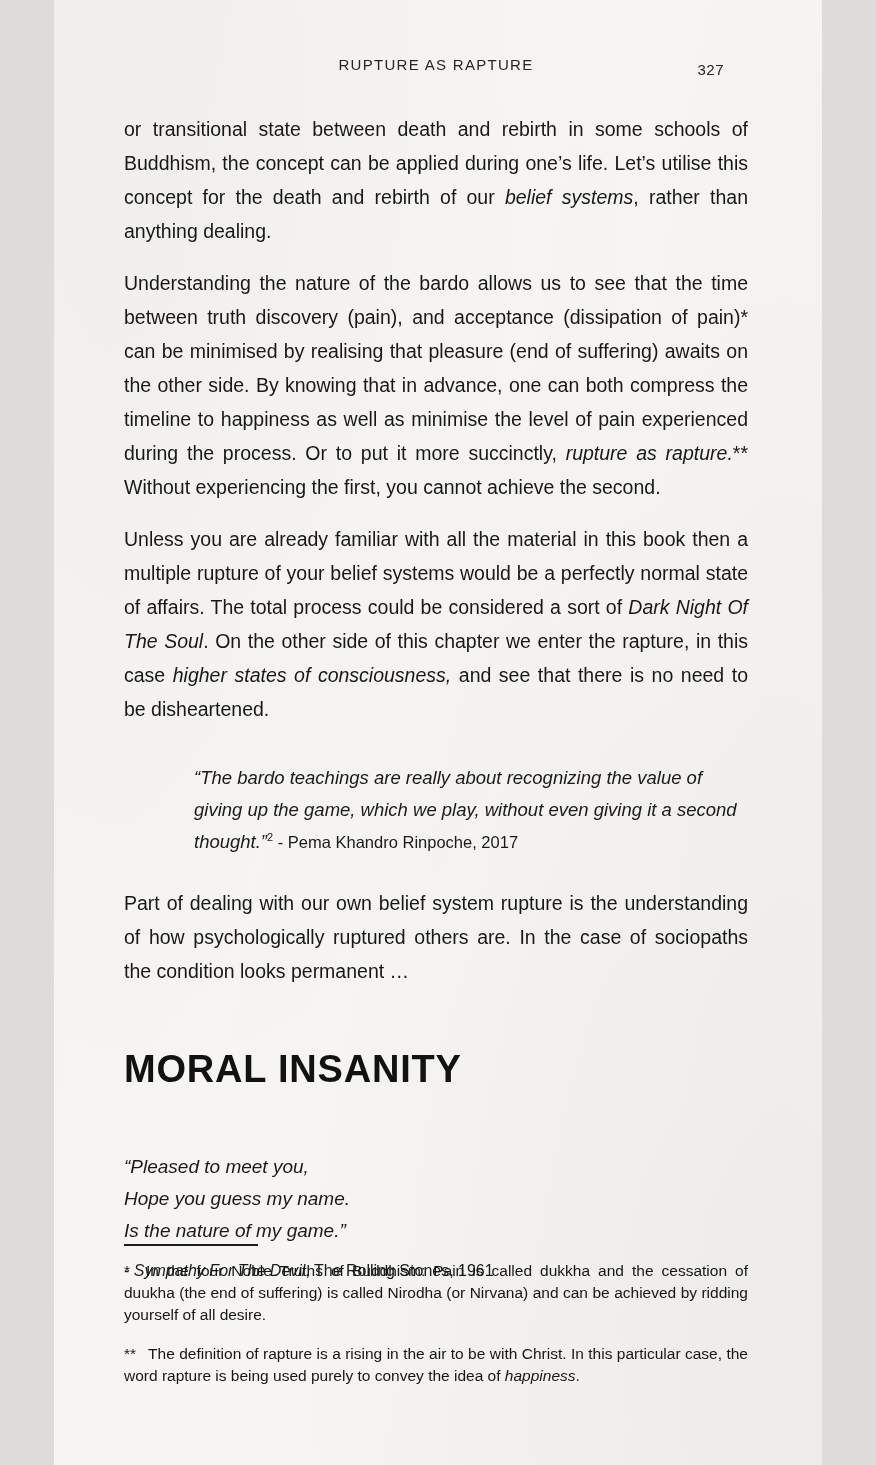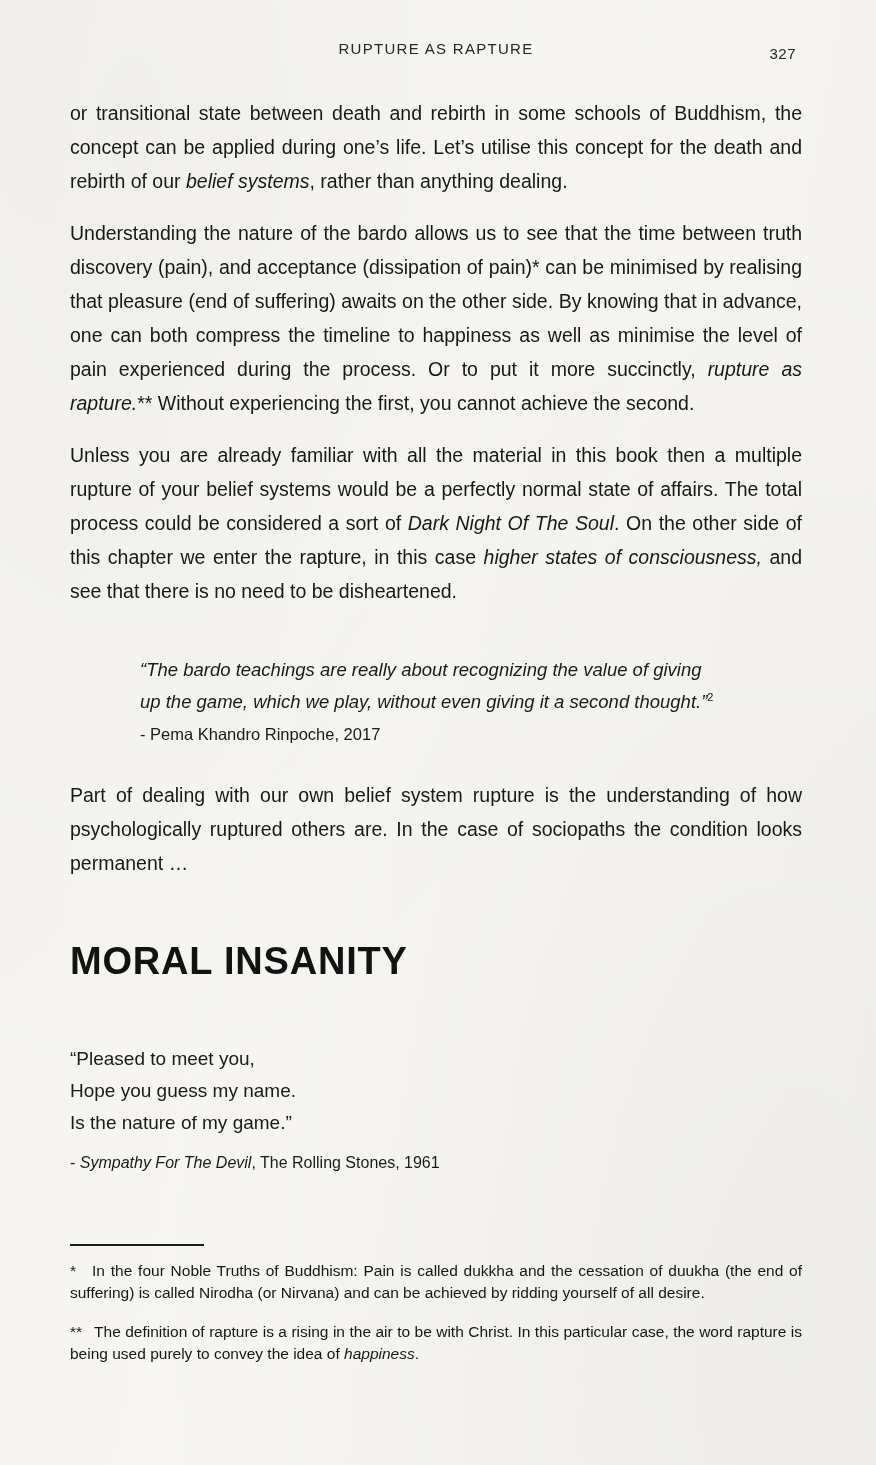--- a/index.html
+++ b/index.html
@@ -2,25 +2,25 @@
 <html><head>
 <meta charset="utf-8">
 <style>
   html, body {
     margin: 0;
     padding: 0;
     background: #dedcd8;
   }
   .page {
     position: relative;
-    width: 876px;
+    width: 768px;
     height: 1465px;
     margin: 0 auto;
     box-sizing: border-box;
-    padding: 40px 74px 0 70px;
+    padding: 56px 74px 0 70px;
     color: #1b1b1d;
     font-family: "Liberation Sans", "DejaVu Sans", sans-serif;
     background:
       radial-gradient(ellipse at 15% 8%, rgba(0,0,0,0.02), transparent 55%),
       radial-gradient(ellipse at 90% 90%, rgba(0,0,0,0.025), transparent 60%),
       linear-gradient(100deg, #f4f3f0 0%, #f7f6f3 45%, #f2f1ee 100%);
     overflow: hidden;
   }
 
   
@@ -31,40 +31,40 @@
   }
   .head-title {
     display: block;
     text-align: center;
     font-size: 15px;
     letter-spacing: 1.3px;
     color: #262626;
   }
   .page-number {
     position: absolute;
-    right: 6px;
+    right: 24px;
     top: 5px;
     font-size: 15px;
     letter-spacing: 0.5px;
     color: #262626;
   }
 
   
   .body-para {
     margin: 0 0 18px 0;
     font-size: 19.5px;
     line-height: 34px;
     text-align: justify;
     color: #181819;
   }
   .i { font-style: italic; }
 
   
   .blockquote {
-    margin: 46px 0 28px 70px;
+    margin: 36px 0 28px 70px;
     max-width: 578px;
     font-size: 18.5px;
     line-height: 32px;
     text-align: left;
     color: #1a1a1b;
   }
   .blockquote .quote-text { font-style: italic; }
   .fn-ref {
     font-size: 11px;
     vertical-align: super;
@@ -82,20 +82,21 @@
     font-weight: 700;
     letter-spacing: 0.8px;
     color: #121213;
   }
 
   
   .poem {
     margin: 10px 0 12px 0;
     font-size: 19px;
     line-height: 32px;
+    font-style: italic;
     color: #1a1a1b;
   }
   .poem-line { display: block; }
   .poem-attribution {
     margin: 6px 0 0 0;
     font-size: 16px;
     line-height: 24px;
     font-style: normal;
     color: #1a1a1b;
   }

